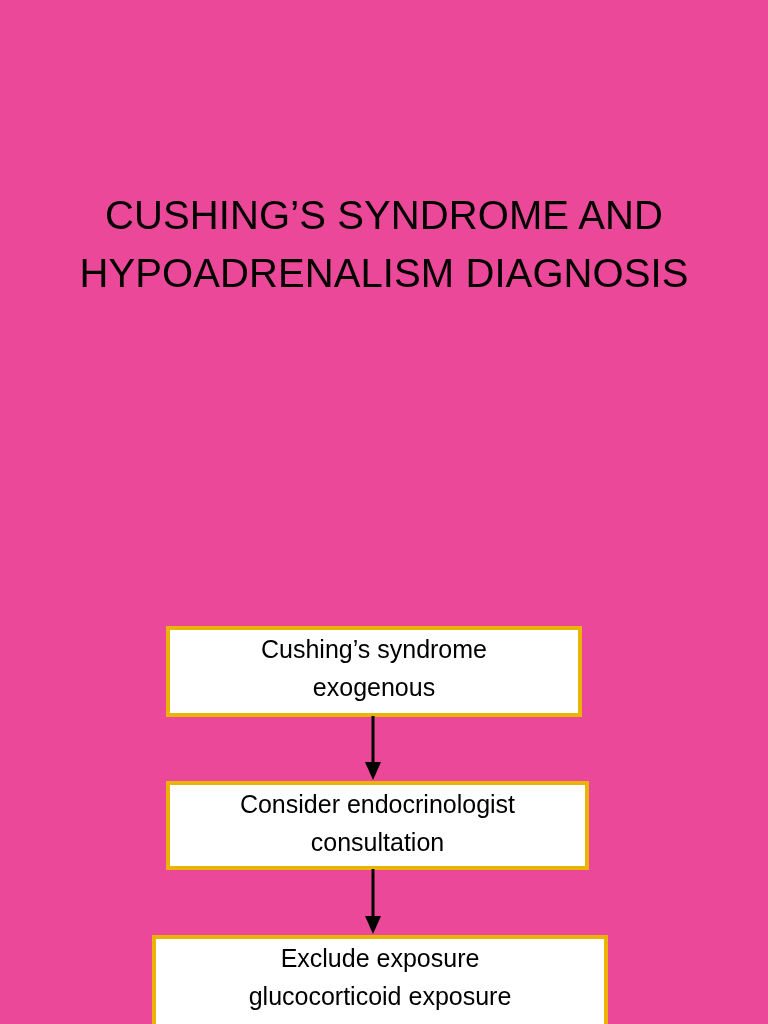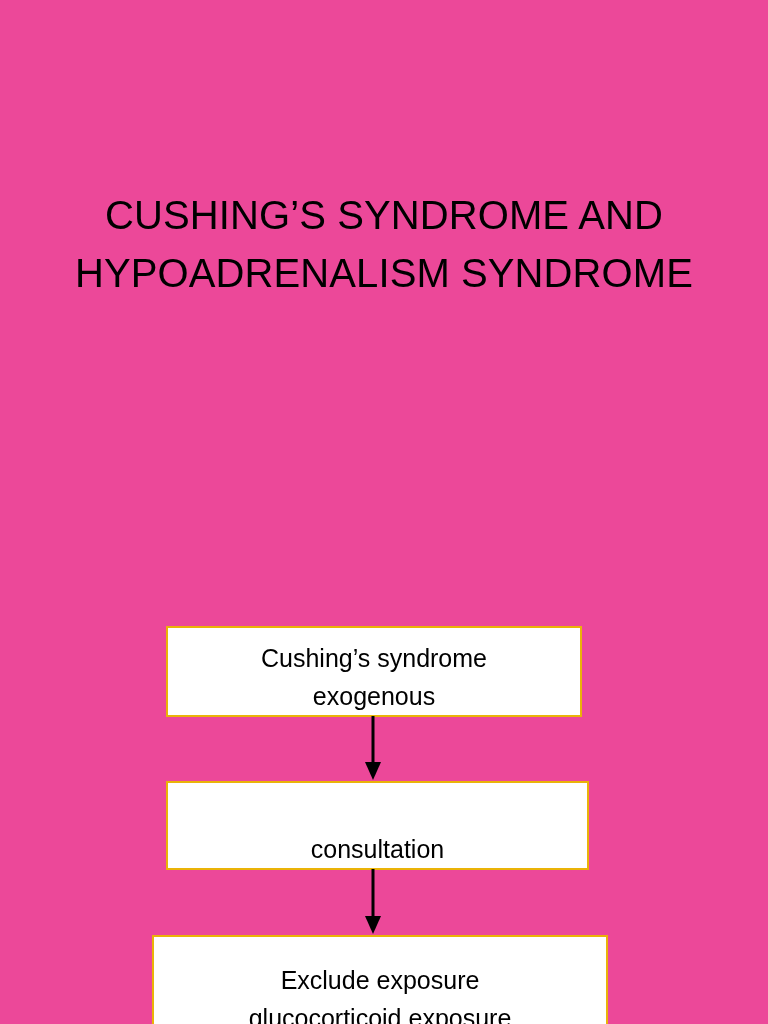--- a/index.html
+++ b/index.html
@@ -40,24 +40,24 @@
     font-weight: 400;
     letter-spacing: 0.1px;
     color: #000000;
     white-space: nowrap;
   }
 
   
   .flow-box {
     position: absolute;
     box-sizing: border-box;
-    border: 2px solid #eab308;
+    border: 4px solid #eab308;
     background: #ffffff;
     display: flex;
-    align-items: flex-end;
+    align-items: flex-start;
     justify-content: center;
     text-align: center;
   }
   .flow-box-label {
     font-size: 25px;
     line-height: 38px;
     font-weight: 400;
     color: #000000;
     padding: 0 10px;
   }
@@ -76,40 +76,41 @@
   #arrow-1 { left: 360px; top: 716px; height: 66px; }
   #arrow-2 { left: 360px; top: 869px; height: 67px; }
 </style>
 </head>
 <body>
 
 <div id="slide">
 
   <div class="title-block">
     <span class="title-line">CUSHING’S SYNDROME AND</span>
-    <span class="title-line">HYPOADRENALISM SYNDROME</span>
+    <span class="title-line">HYPOADRENALISM DIAGNOSIS</span>
   </div>
 
   <div class="flow-box" id="box-1">
     <div class="flow-box-label">
       <span>Cushing’s syndrome</span>
       <br>
       <span>exogenous</span>
     </div>
   </div>
 
   <div class="flow-arrow" id="arrow-1">
     <svg width="26" height="66" viewBox="0 0 26 66" xmlns="http://www.w3.org/2000/svg">
       <line x1="13" y1="0" x2="13" y2="50" stroke="#000000" stroke-width="3"></line>
       <polygon points="13,64 5,46 21,46" fill="#000000"></polygon>
     </svg>
   </div>
 
   <div class="flow-box" id="box-2">
     <div class="flow-box-label">
+      <span>Consider endocrinologist</span>
       <br>
       <span>consultation</span>
     </div>
   </div>
 
   <div class="flow-arrow" id="arrow-2">
     <svg width="26" height="67" viewBox="0 0 26 67" xmlns="http://www.w3.org/2000/svg">
       <line x1="13" y1="0" x2="13" y2="51" stroke="#000000" stroke-width="3"></line>
       <polygon points="13,65 5,47 21,47" fill="#000000"></polygon>
     </svg>

